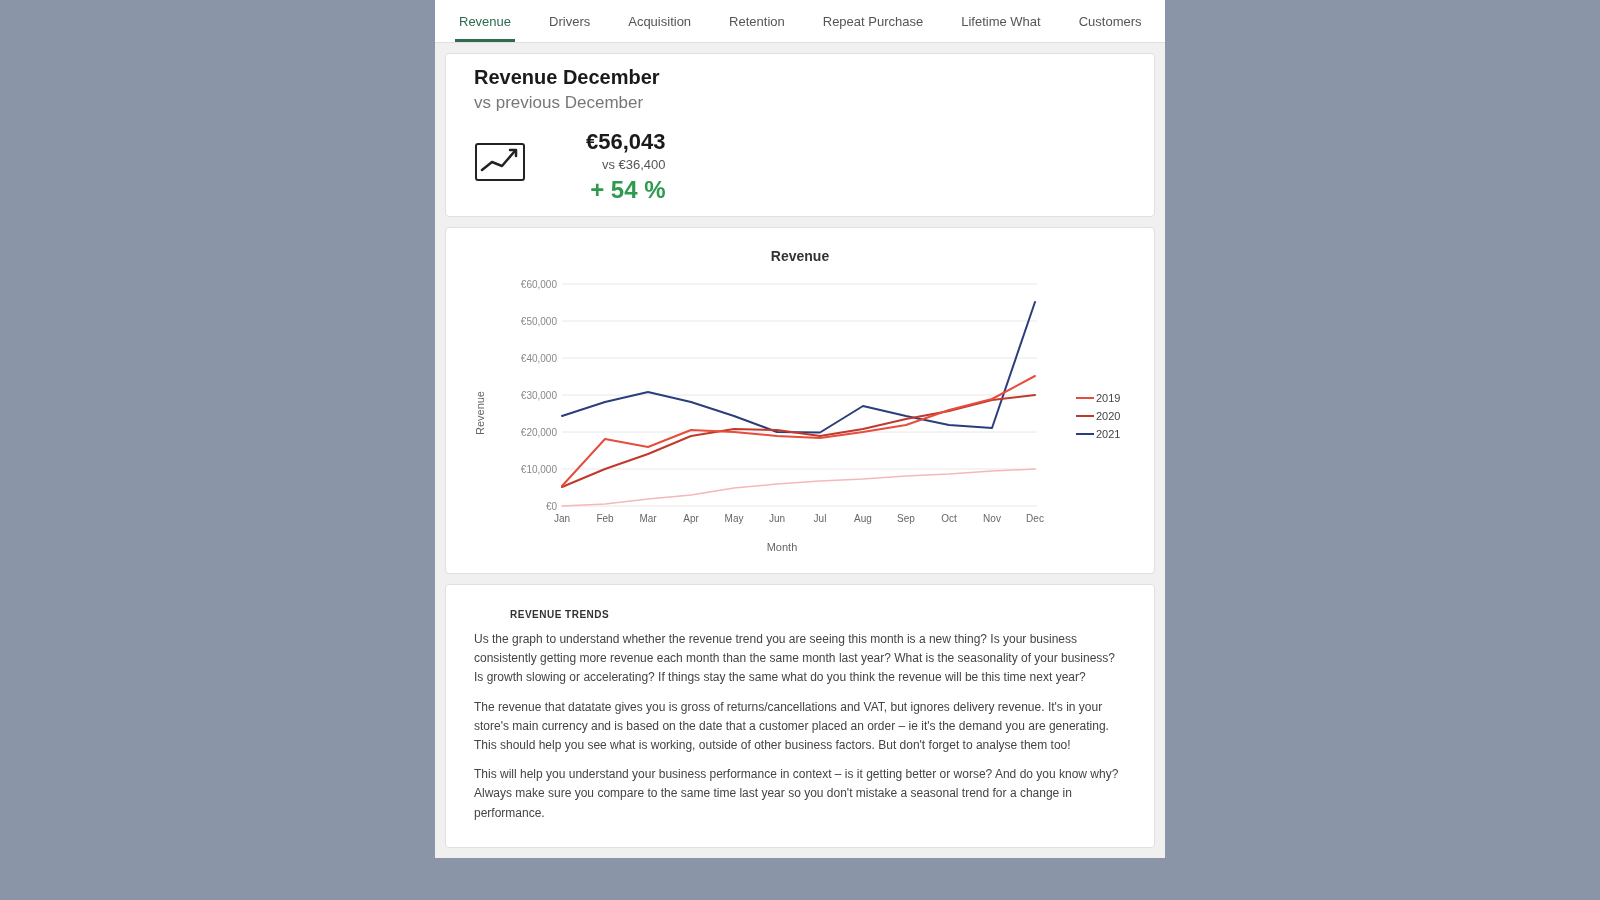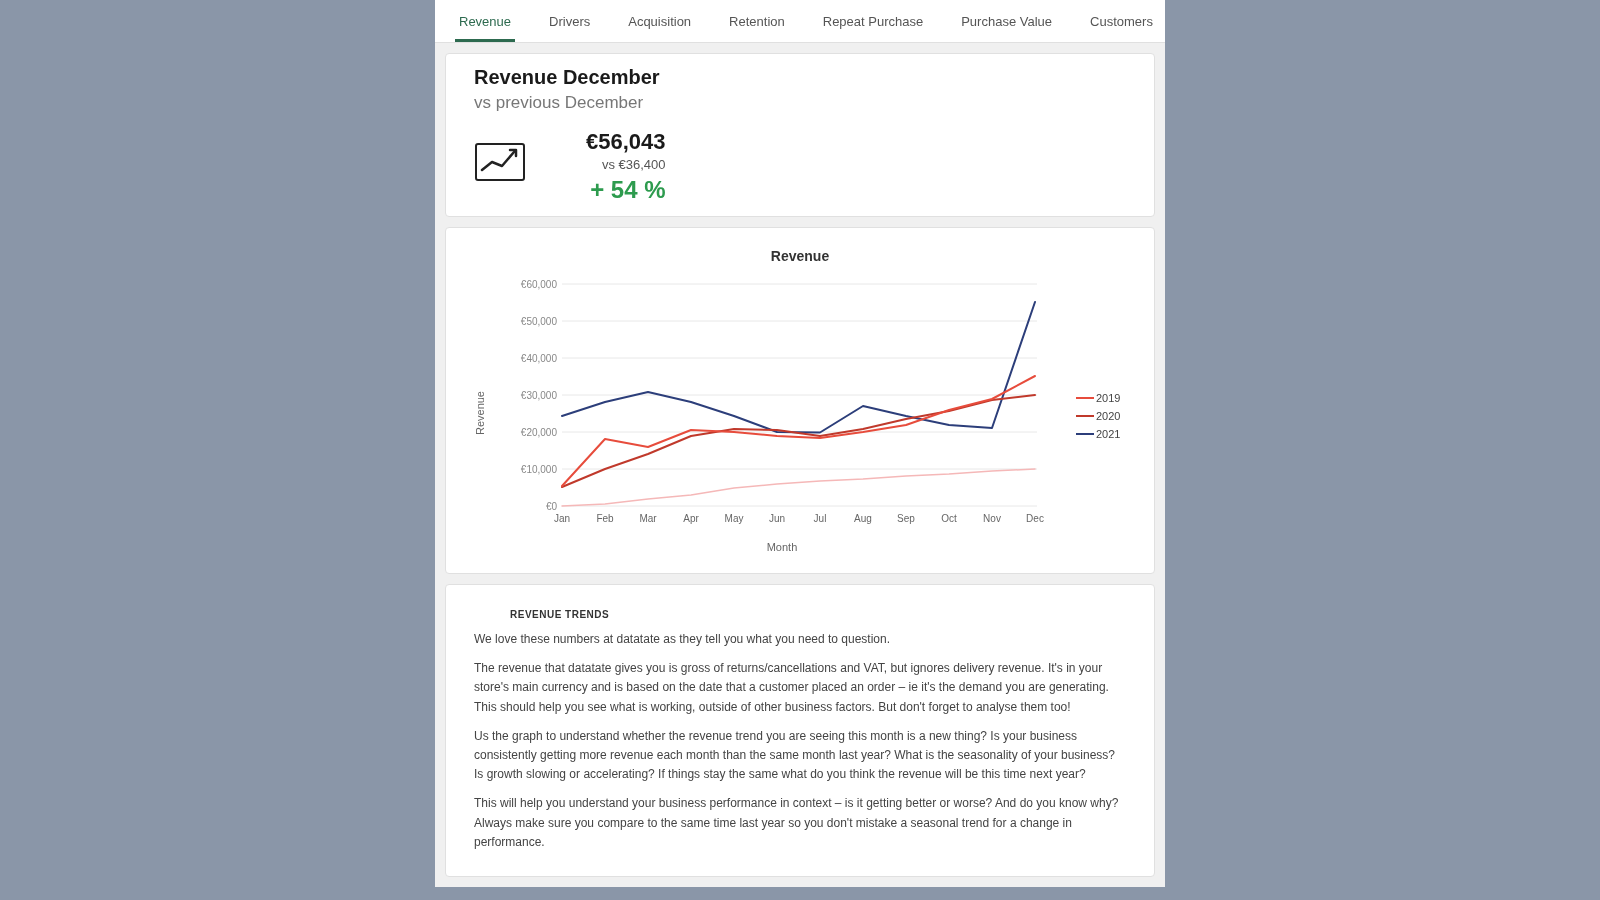--- a/index.html
+++ b/index.html
@@ -174,21 +174,21 @@
 
 <div class="main-container">
 
   <nav class="nav-bar">
 
   <div class="nav-item active">Revenue</div>
       <div class="nav-item">Drivers</div>
       <div class="nav-item">Acquisition</div>
       <div class="nav-item">Retention</div>
       <div class="nav-item">Repeat Purchase</div>
-      <div class="nav-item">Purchase Value</div>
+      <div class="nav-item">Lifetime What</div>
       <div class="nav-item">Customers</div>
     </nav>
 
   <div class="content-area">
 
     <div class="card revenue-header">
       <h1>Revenue December</h1>
       <div class="subtitle">vs previous December</div>
       <div class="revenue-summary">
         <div class="trend-icon">
@@ -266,21 +266,20 @@
             <span>2021</span>
           </div>
         </div>
       </div>
     </div>
 
     <div class="card text-card">
       <div class="section-label">REVENUE TRENDS</div>
       <div>
 
-          <p>We love these numbers at datatate as they tell you what you need to question.</p>
+          <p>Us the graph to understand whether the revenue trend you are seeing this month is a new thing? Is your business consistently getting more revenue each month than the same month last year? What is the seasonality of your business? Is growth slowing or accelerating? If things stay the same what do you think the revenue will be this time next year?</p>
           <p>The revenue that datatate gives you is gross of returns/cancellations and VAT, but ignores delivery revenue. It's in your store's main currency and is based on the date that a customer placed an order – ie it's the demand you are generating. This should help you see what is working, outside of other business factors. But don't forget to analyse them too!</p>
-          <p>Us the graph to understand whether the revenue trend you are seeing this month is a new thing? Is your business consistently getting more revenue each month than the same month last year? What is the seasonality of your business? Is growth slowing or accelerating? If things stay the same what do you think the revenue will be this time next year?</p>
           <p>This will help you understand your business performance in context – is it getting better or worse? And do you know why? Always make sure you compare to the same time last year so you don't mistake a seasonal trend for a change in performance.</p>
         </div>
     </div>
 
   </div>
 </div>
 
 </body></html>

